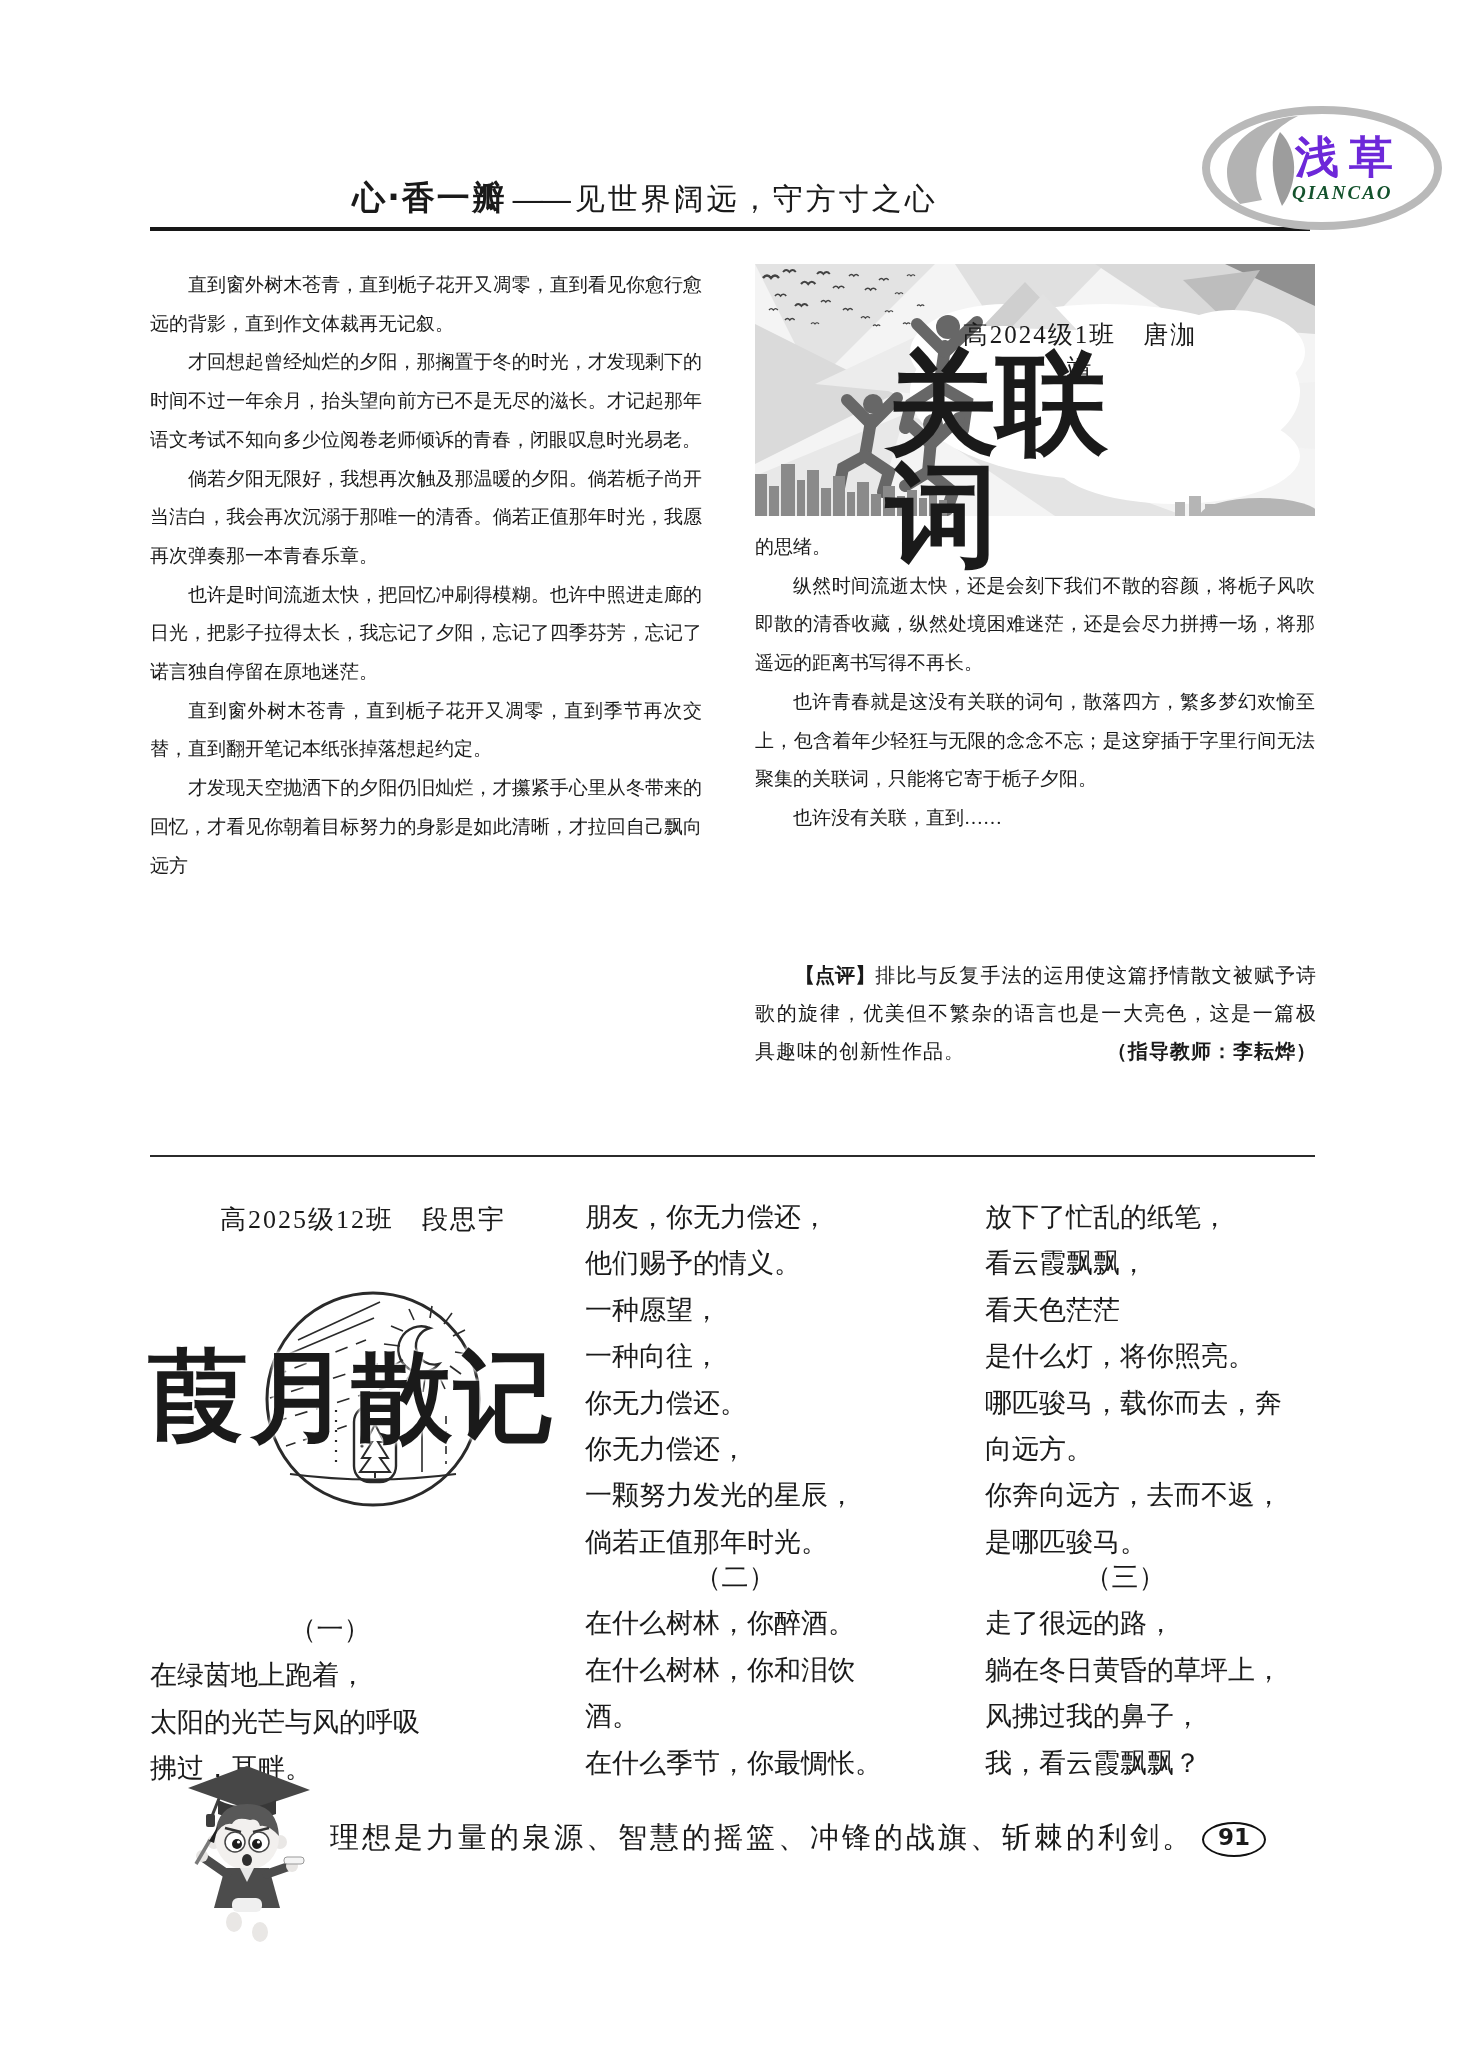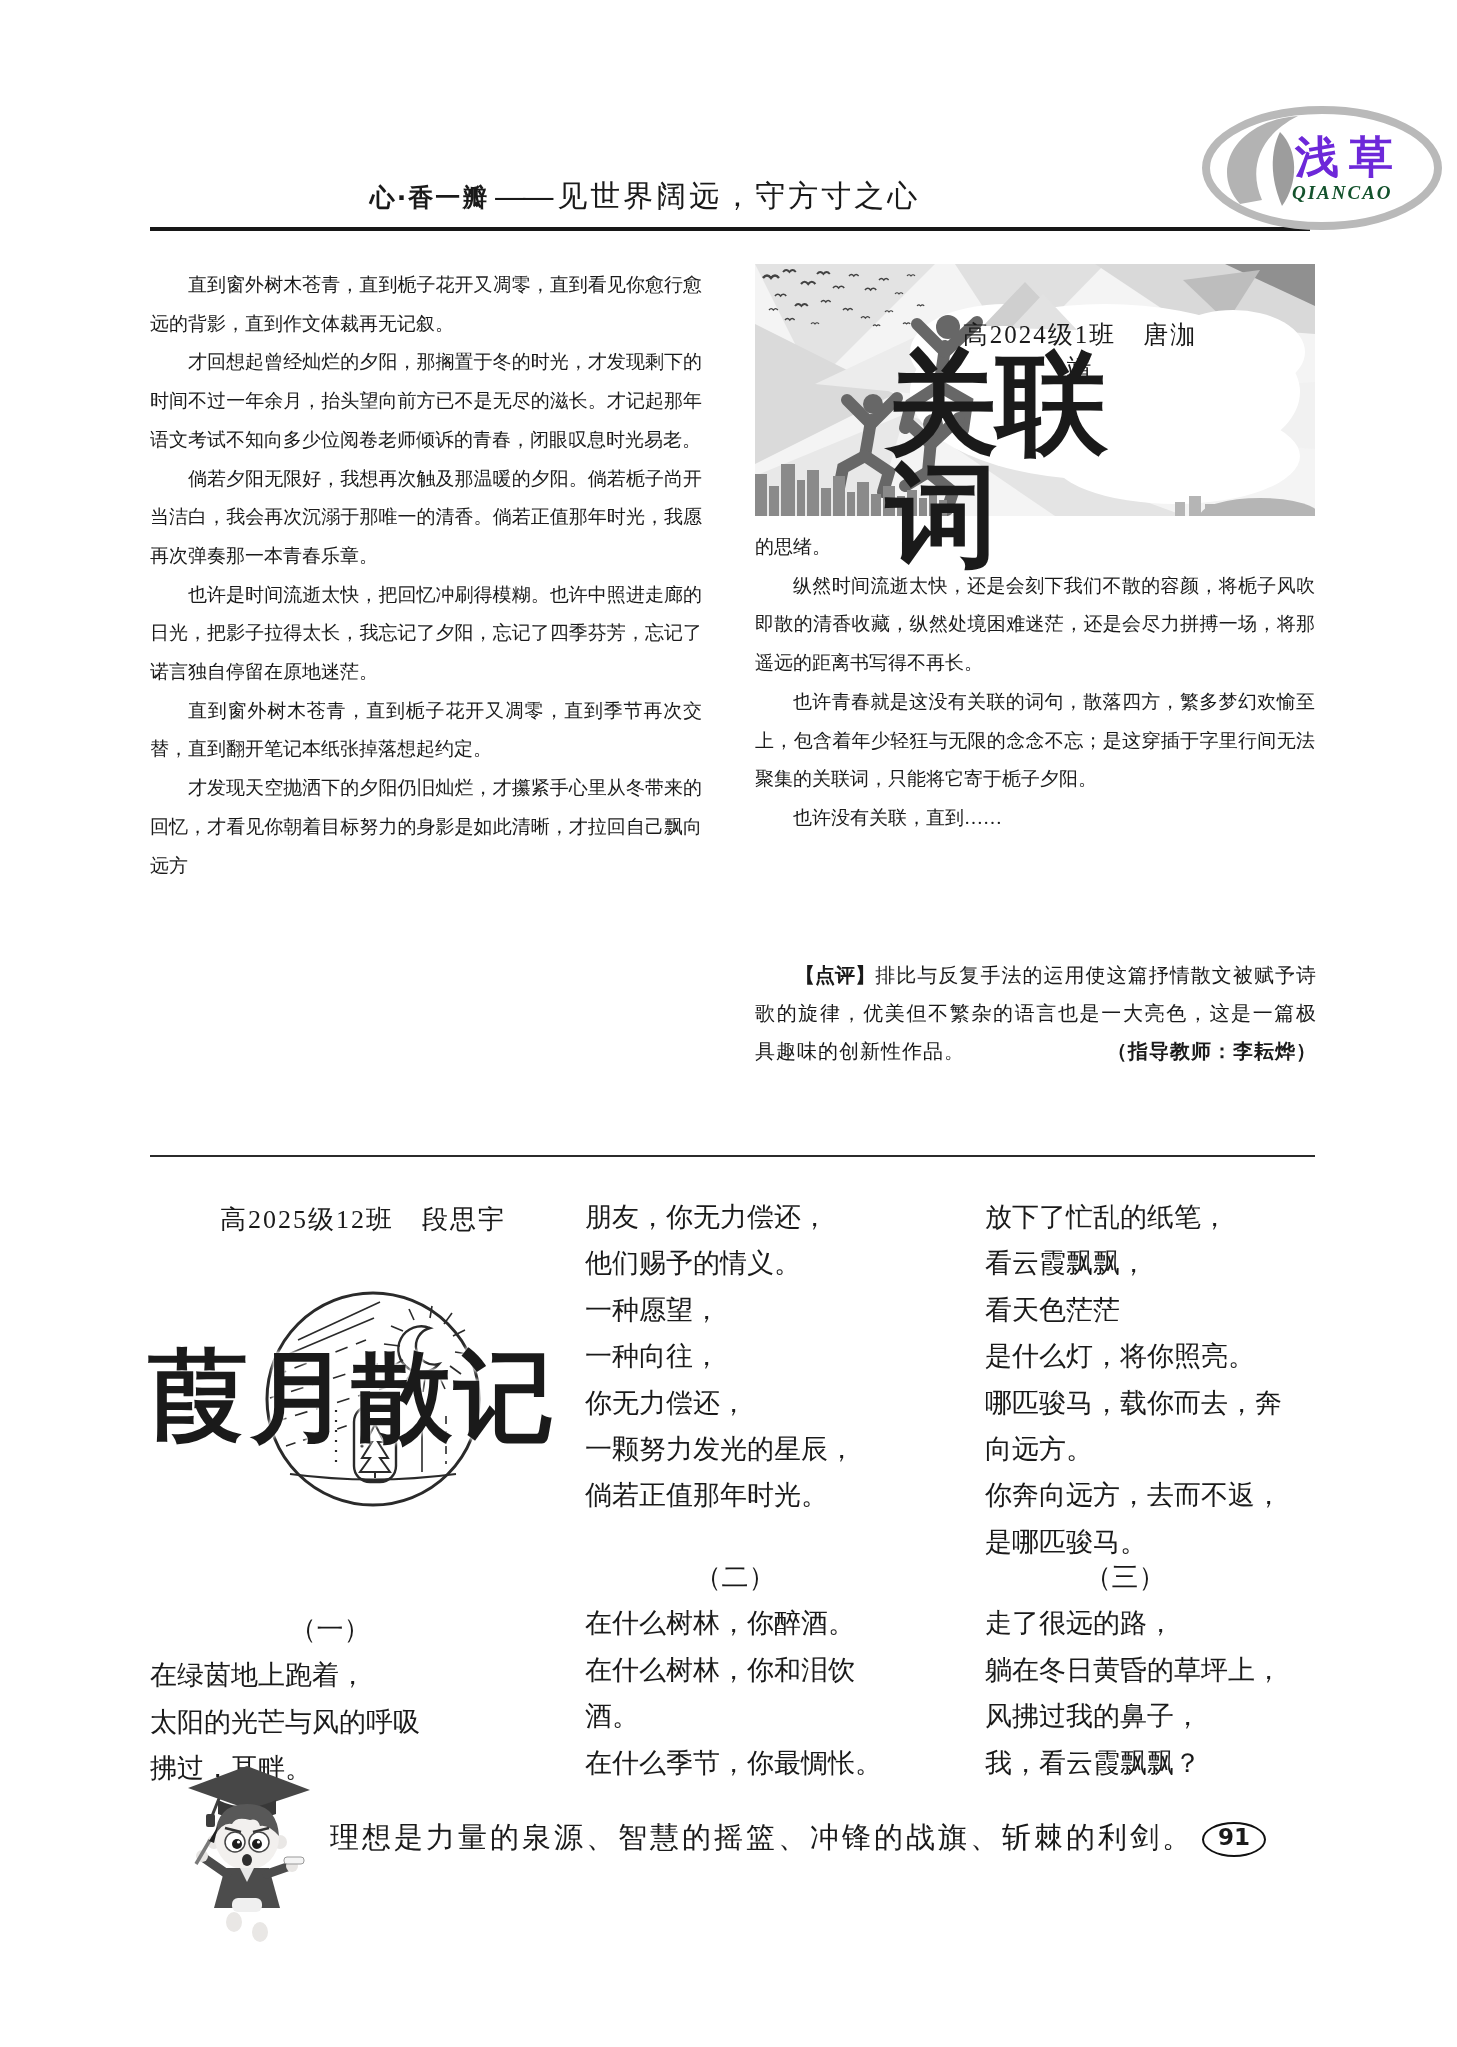--- a/index.html
+++ b/index.html
@@ -2,21 +2,21 @@
 <html><head>
 <meta charset="utf-8">
 <style>
   html,body{margin:0;padding:0;background:#888;}
   .page{position:relative;width:1457px;height:2047px;background:#ffffff;overflow:hidden;
         font-family:"Liberation Serif","DejaVu Serif",serif;color:#1a1a1a;}
   .abs{position:absolute;}
 
   
   .header-row{left:150px;top:176px;width:990px;display:flex;justify-content:center;align-items:baseline;gap:6px;}
-  .sec-title{font-family:"DejaVu Sans","Liberation Sans",sans-serif;font-weight:900;font-size:25px;letter-spacing:2px;}
+  .sec-title{font-family:"DejaVu Sans","Liberation Sans",sans-serif;font-weight:900;font-size:33px;letter-spacing:2px;}
   .sec-dash{font-size:30px;letter-spacing:-2px;font-weight:bold;}
   .sec-sub{font-size:30px;letter-spacing:3px;}
   .header-rule{left:150px;top:227px;width:1160px;height:4px;background:#171717;}
   .logo{left:1200px;top:106px;width:245px;height:125px;}
   .logo-cn{left:1295px;top:128px;font-family:"DejaVu Sans",sans-serif;font-weight:900;font-size:44px;letter-spacing:10px;color:#6d28d9;}
   .logo-en{left:1292px;top:182px;font-family:"Liberation Serif",serif;font-style:italic;font-weight:bold;font-size:19px;letter-spacing:2px;color:#14532d;}
 
   
   .col{font-size:19px;line-height:38.7px;text-align:justify;}
   .col p{margin:0;text-indent:2em;}
@@ -258,20 +258,21 @@
     </svg>
   </div>
   <div class="abs title2">葭月散记</div>
 
   <div class="abs poem poem-mid">
 
   <div class="pline">朋友，你无力偿还，</div>
       <div class="pline">他们赐予的情义。</div>
       <div class="pline">一种愿望，</div>
       <div class="pline">一种向往，</div>
+      <div class="pline">你无力偿还。</div>
       <div class="pline">你无力偿还，</div>
       <div class="pline">一颗努力发光的星辰，</div>
       <div class="pline">倘若正值那年时光。</div>
     </div>
   <div class="abs poem poem-right">
 
   <div class="pline">放下了忙乱的纸笔，</div>
       <div class="pline">看云霞飘飘，</div>
       <div class="pline">看天色茫茫</div>
       <div class="pline">是什么灯，将你照亮。</div>

